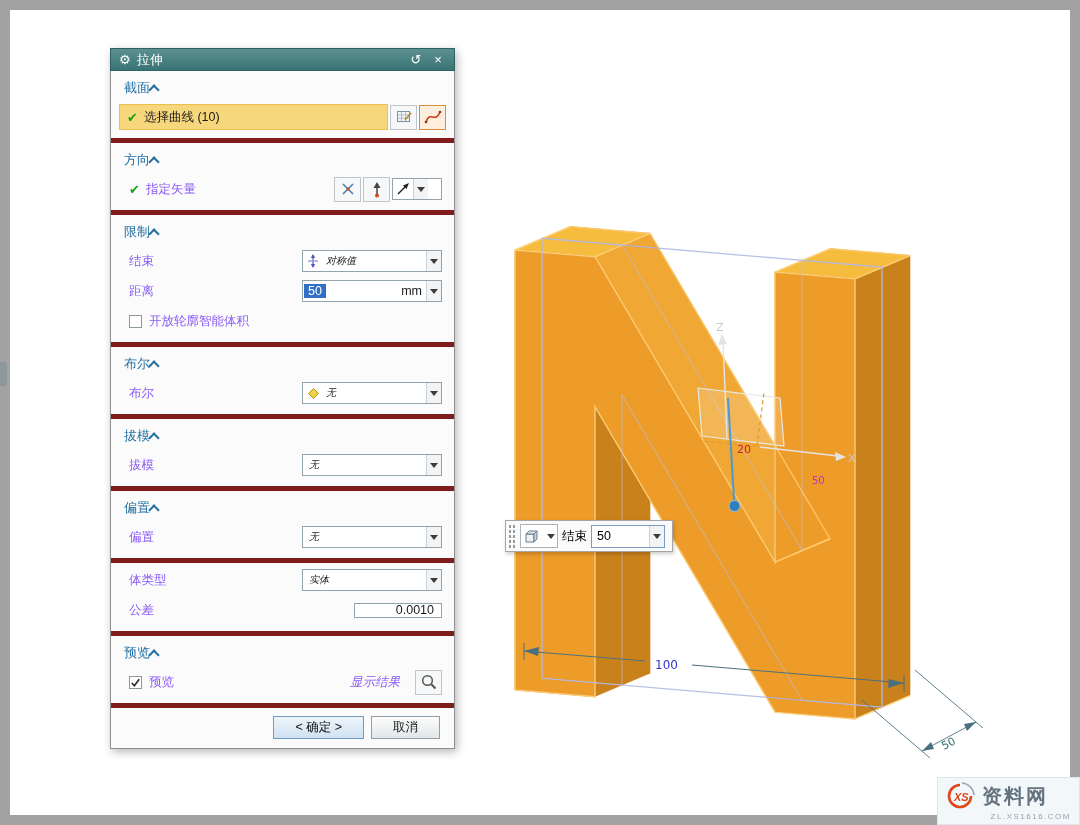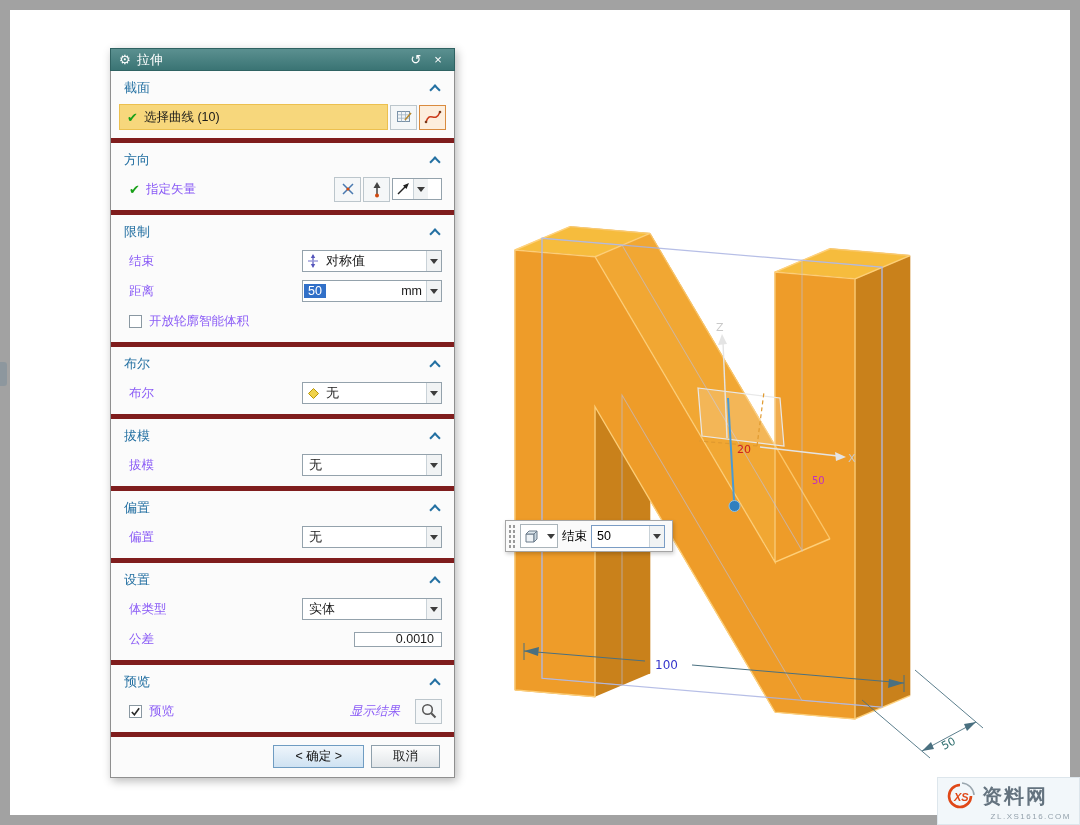--- a/index.html
+++ b/index.html
@@ -16,31 +16,31 @@
   .dialog { position:absolute; left:110px; top:48px; width:345px; z-index:3;
     box-shadow:2px 3px 9px rgba(0,0,0,.28); font-size:12.5px; color:#1a1a1a; }
   .titlebar { height:23px; background:linear-gradient(#5b9090,#3a7474); border:1px solid #2f6262;
     display:flex; align-items:center; padding:0 8px; color:#fff; font-size:13px; gap:6px; }
   .titlebar .gear { font-size:13px; line-height:1; }
   .titlebar .title { flex:1; }
   .tb-btn { width:16px; text-align:center; cursor:pointer; font-size:13px; line-height:1; }
   .dlg-body { background:#fbfbfb; border:1px solid #8f8f8f; border-top:none; }
   .sec { padding:2px 0 6px 0; }
   .sec + .sec, .dlg-footer { border-top:5px solid #7f1d1d; }
-  .sec-head { display:flex; align-items:center; justify-content:space-between; height:29px; padding:0 15px 0 13px; cursor:pointer; }
+  .sec-head { display:flex; align-items:center; height:29px; padding:0 15px 0 13px; cursor:pointer; }
   .sec-title { color:#2470a2; font-size:13px; }
   .chev { width:8px; height:8px; border-top:2px solid #2470a2; border-right:2px solid #2470a2;
     transform:rotate(-45deg); margin-top:4px; }
   .row { display:flex; align-items:center; height:30px; padding:0 12px 0 18px; }
   .check { color:#18a018; font-size:13px; margin-right:6px; }
   .lbl { color:#8b5cf6; }
   .combo { margin-left:auto; width:140px; height:22px; background:#fff; border:1px solid #94a2ac;
     display:flex; align-items:center; cursor:pointer; }
   .combo .ci { width:20px; display:flex; justify-content:center; }
-  .combo .ct { flex:1; padding-left:3px; font-size:13px; white-space:nowrap; overflow:hidden; }
+  .combo .ct { flex:1; padding-left:3px; font-size:10px; white-space:nowrap; overflow:hidden;font-style:italic; }
   .combo .ca, .ca { width:15px; align-self:stretch; display:flex; align-items:center; justify-content:center;
     border-left:1px solid #c9d2d8; background:#f1f3f4; }
   .tri { width:0; height:0; border-left:4px solid transparent; border-right:4px solid transparent;
     border-top:5px solid #3c3c3c; }
   .sel-row { display:flex; align-items:center; height:30px; padding:0 8px; gap:2px; }
   .sel-bg { flex:1; height:26px; background:#f7d77c; border:1px solid #ecc04f; display:flex;
     align-items:center; padding-left:7px; }
   .iconbtn { width:27px; height:25px; border:1px solid #bcc6cc; background:#f5f7f8; display:flex;
     align-items:center; justify-content:center; cursor:pointer; }
   .iconbtn.active { border:1px solid #d98b3f; background:#fdeedd; }
@@ -330,24 +330,20 @@
           <div class="combo">
             <span class="ct" style="padding-left:6px;">无</span>
             <span class="ca">
                 <span class="tri"></span>
               </span>
           </div>
         </div>
       </div>
 
       <div class="sec">
-        <div class="sec-head">
-          <span class="sec-title">设置</span>
-          <span class="chev"></span>
-        </div>
         <div class="row">
           <span class="lbl">体类型</span>
           <div class="combo">
             <span class="ct" style="padding-left:6px;">实体</span>
             <span class="ca">
                 <span class="tri"></span>
               </span>
           </div>
         </div>
         <div class="row">

